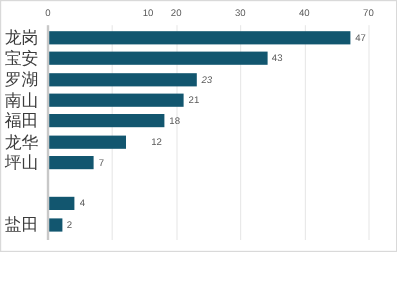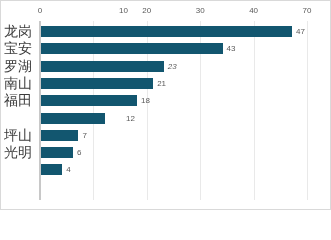--- a/index.html
+++ b/index.html
@@ -150,32 +150,33 @@
         <div class="cat-label">南山</div>
         <div class="bar" style="width: 112.14px; background: rgb(18, 86, 111);"></div>
         <div class="value-label" style="left: 156.14px; text-align: center;">21</div>
       </div>
       <div class="row" style="top: 71.2px;">
         <div class="cat-label">福田</div>
         <div class="bar" style="width: 96.12px; background: rgb(18, 86, 111);"></div>
         <div class="value-label" style="left: 140.12px;">18</div>
       </div>
       <div class="row" style="top: 88.5px;">
+        <div class="cat-label">龙华</div>
         <div class="bar" style="width: 64.08px; background: rgb(18, 86, 111);"></div>
         <div class="value-label" style="left: 125px;">12</div>
       </div>
       <div class="row" style="top: 105.8px;">
         <div class="cat-label">坪山</div>
         <div class="bar" style="width: 37.38px; background: rgb(18, 86, 111);"></div>
         <div class="value-label" style="left: 81.38px;">7</div>
       </div>
-      <div class="row" style="top: 123.1px;">
-        <div class="cat-label">光明</div>
-        <div class="bar" style="width: 32.04px; background: rgb(18, 86, 111);"></div>
-        <div class="value-label" style="left: 76.04px;">6</div>
-      </div>
       <div class="row" style="top: 140.4px;">
         <div class="bar" style="width: 21.36px; background: rgb(18, 86, 111);"></div>
         <div class="value-label" style="left: 65.36px;">4</div>
+      </div>
+      <div class="row" style="top: 157.7px;">
+        <div class="cat-label">盐田</div>
+        <div class="bar" style="width: 10.68px; background: rgb(18, 86, 111);"></div>
+        <div class="value-label" style="left: 54.68px;">2</div>
       </div>
     </div>
 
 </div>
 
 </body></html>

